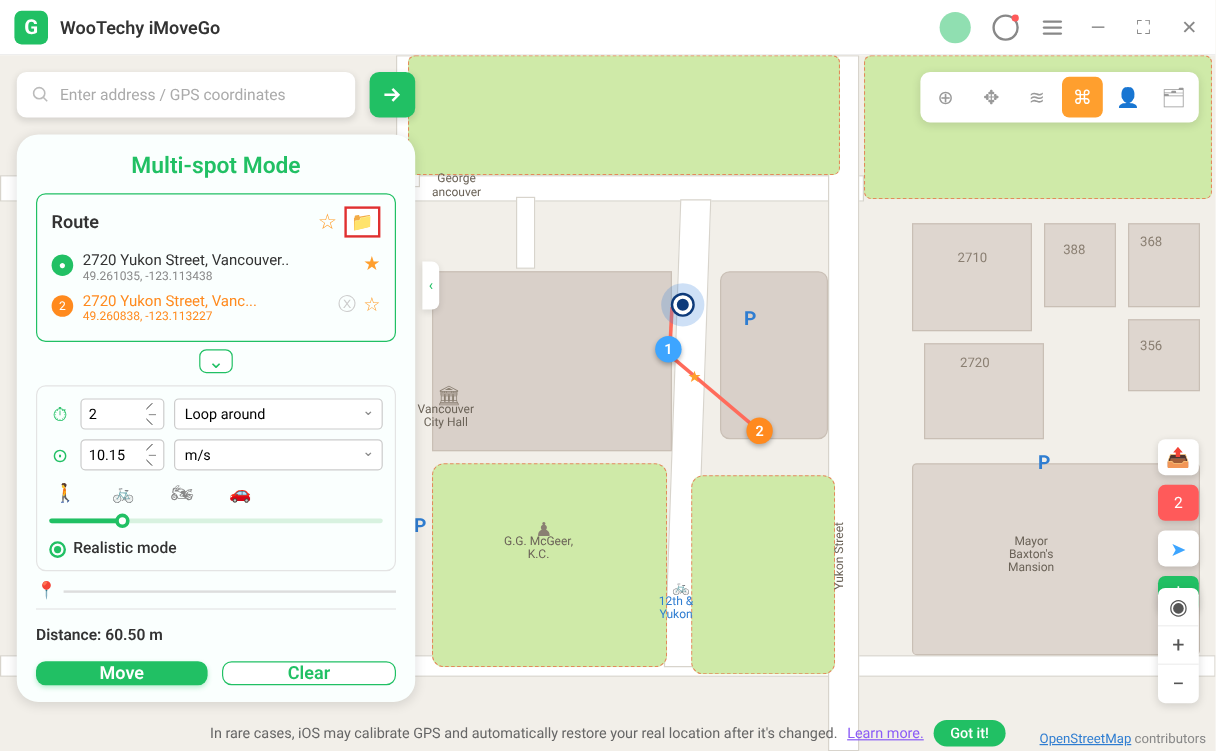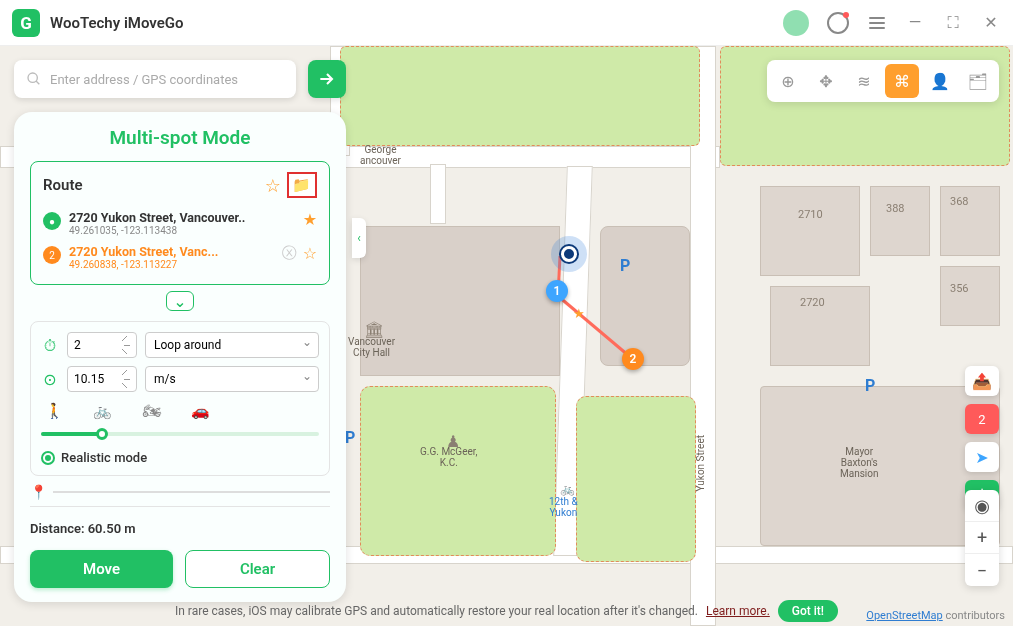--- a/index.html
+++ b/index.html
@@ -31,21 +31,21 @@
 .route-hdr{display:flex;align-items:center;margin-bottom:8px}
 .route-hdr .rtitle{font-size:15px;font-weight:600;color:#333}
 .route-hdr .ricons{margin-left:auto;display:flex;gap:6px;align-items:center}
 .star-o{color:#ff9f2e;font-size:18px}
 .folder-hi{width:30px;height:26px;border:2px solid #e03030;display:flex;align-items:center;justify-content:center;background:#fff}
 .waypoint{display:flex;align-items:flex-start;gap:8px;padding:4px 0;font-size:12px;position:relative}
 .wp-badge{width:18px;height:18px;border-radius:50%;display:flex;align-items:center;justify-content:center;color:#fff;font-size:10px;flex-shrink:0;margin-top:2px}
 .wp-green{background:#21c064}
 .wp-orange{background:#ff8a1e}
 .wp-text{flex:1;min-width:0}
-.wp-addr{font-weight:700;color:#333;white-space:nowrap;overflow:hidden;text-overflow:ellipsis;font-size:12.5px}
+.wp-addr{font-weight:400;color:#333;white-space:nowrap;overflow:hidden;text-overflow:ellipsis;font-size:12.5px}
 .wp-addr.orange{color:#ff8a1e}
 .wp-coord{color:#888;font-size:10px}
 .wp-coord.orange{color:#ff8a1e}
 .wp-actions{display:flex;gap:6px;align-items:center}
 .expand-chev{width:28px;height:20px;border:1px solid #21c064;border-radius:6px;display:flex;align-items:center;justify-content:center;color:#21c064;cursor:pointer;margin:-2px auto 10px;position:relative;background:#fff;z-index:2}
 .ctrl-grid{display:flex;flex-direction:column;gap:8px;border:1px solid #e4e4e4;border-radius:8px;padding:10px;margin-bottom:8px}
 .ctrl-row{display:flex;gap:8px;align-items:center}
 .ctrl-ico{color:#21c064;width:18px;display:flex;justify-content:center}
 .num-in{width:70px;height:26px;border:1px solid #ccc;border-radius:4px;padding:0 18px 0 6px;font-size:12px;position:relative;display:flex;align-items:center;background:#fff}
 .num-in::after{content:"";position:absolute;right:4px;top:3px;bottom:3px;width:10px;background:linear-gradient(#999 0 0) center/6px 1px no-repeat,linear-gradient(135deg,transparent 3px,#999 3px,#999 4px,transparent 4px),linear-gradient(45deg,transparent 3px,#999 3px,#999 4px,transparent 4px)}
@@ -56,38 +56,38 @@
 .slider{height:4px;background:#d8f2e0;border-radius:2px;position:relative;margin:4px 0 6px}
 .slider .fill{height:100%;width:22%;background:#21c064;border-radius:2px}
 .slider .knob{position:absolute;left:22%;top:50%;width:12px;height:12px;border-radius:50%;background:#fff;border:3px solid #21c064;transform:translate(-50%,-50%)}
 .realistic{display:flex;align-items:center;gap:6px;font-size:13px;color:#333;font-weight:500}
 .realistic .radio{width:14px;height:14px;border:2px solid #21c064;border-radius:50%;display:flex;align-items:center;justify-content:center}
 .realistic .radio span{width:6px;height:6px;background:#21c064;border-radius:50%}
 .dist-row{margin:8px 0 14px;display:flex;align-items:center;gap:6px;border-bottom:1px solid #e4e4e4;padding-bottom:6px}
 .pin-sm{color:#ff9f2e;font-size:14px}
 .dist-lbl{font-size:13px;font-weight:600;color:#333;margin-top:6px}
 .btns{display:flex;gap:12px}
-.btn{flex:1;height:38px;border-radius:8px;font-size:15px;font-weight:600;display:flex;align-items:center;justify-content:center;cursor:pointer}
+.btn{flex:1;height:20px;border-radius:8px;font-size:15px;font-weight:600;display:flex;align-items:center;justify-content:center;cursor:pointer}
 .btn-move{background:#21c064;color:#fff;box-shadow:0 2px 4px rgba(33,192,100,.3)}
 .btn-clear{background:#fff;color:#21c064;border:1.5px solid #21c064}
 .collapse{position:absolute;left:352px;top:172px;width:14px;height:40px;background:#fff;border-radius:0 6px 6px 0;box-shadow:0 2px 6px rgba(0,0,0,.12);display:flex;align-items:center;justify-content:center;color:#21c064;font-size:12px;cursor:pointer;z-index:10}
 .toolbar-top{position:absolute;right:14px;top:14px;display:flex;gap:4px;background:#fff;border-radius:8px;padding:4px;box-shadow:0 2px 8px rgba(0,0,0,.12);z-index:10}
 .tt-btn{width:34px;height:34px;border-radius:6px;display:flex;align-items:center;justify-content:center;color:#999;cursor:pointer}
 .tt-btn.active{background:#ff9f2e;color:#fff}
 .toolbar-right{position:absolute;right:14px;top:320px;display:flex;flex-direction:column;gap:8px;z-index:10}
 .tr-btn{width:34px;height:30px;background:#fff;border-radius:6px;box-shadow:0 2px 6px rgba(0,0,0,.15);display:flex;align-items:center;justify-content:center;cursor:pointer;color:#666;font-size:16px}
 .tr-orange{color:#ff9f2e}
 .tr-red{background:#ff5a5a;color:#fff;position:relative;font-size:13px}
 .tr-blue{color:#3da5ff}
 .tr-green{background:#21c064;color:#fff}
 .zoom-grp{position:absolute;right:14px;bottom:40px;background:#fff;border-radius:6px;box-shadow:0 2px 8px rgba(0,0,0,.15);z-index:10}
 .zoom-b{width:34px;height:32px;display:flex;align-items:center;justify-content:center;cursor:pointer;color:#555;font-size:18px;border-bottom:1px solid #eee}
 .zoom-b:last-child{border:none}
 .footer{position:absolute;bottom:4px;left:0;right:0;text-align:center;font-size:12px;color:#666;z-index:20;display:flex;align-items:center;justify-content:center;gap:8px}
-.footer a{color:#7f1d1d;}
+.footer a{color:#8b5cf6;}
 .gotit{background:#21c064;color:#fff;padding:4px 14px;border-radius:14px;font-size:12px;cursor:pointer;font-weight:500}
 .attrib{position:absolute;bottom:4px;right:8px;font-size:11px;color:#888;z-index:19}
 .attrib a{color:#2f7dd1}
 .map-pin{position:absolute;width:22px;height:22px;border-radius:50%;display:flex;align-items:center;justify-content:center;color:#fff;font-size:12px;font-weight:600;z-index:5;box-shadow:0 2px 4px rgba(0,0,0,.3)}
 .loc-dot{position:absolute;left:551px;top:190px;width:36px;height:36px;border-radius:50%;background:rgba(60,130,220,.25);display:flex;align-items:center;justify-content:center;z-index:5}
 .loc-dot span{width:16px;height:16px;border-radius:50%;background:#0d3a7a;border:3px solid #fff;box-shadow:0 0 0 2px #0d3a7a}
 .route-line{position:absolute;z-index:4}
 .map-label{position:absolute;font-size:10px;color:#6b6358;text-align:center;z-index:3}
 .b-num{position:absolute;font-size:11px;color:#8a7f72;z-index:3}
 .p-ico{position:absolute;color:#2f7dd1;font-size:16px;font-weight:700;z-index:3}

